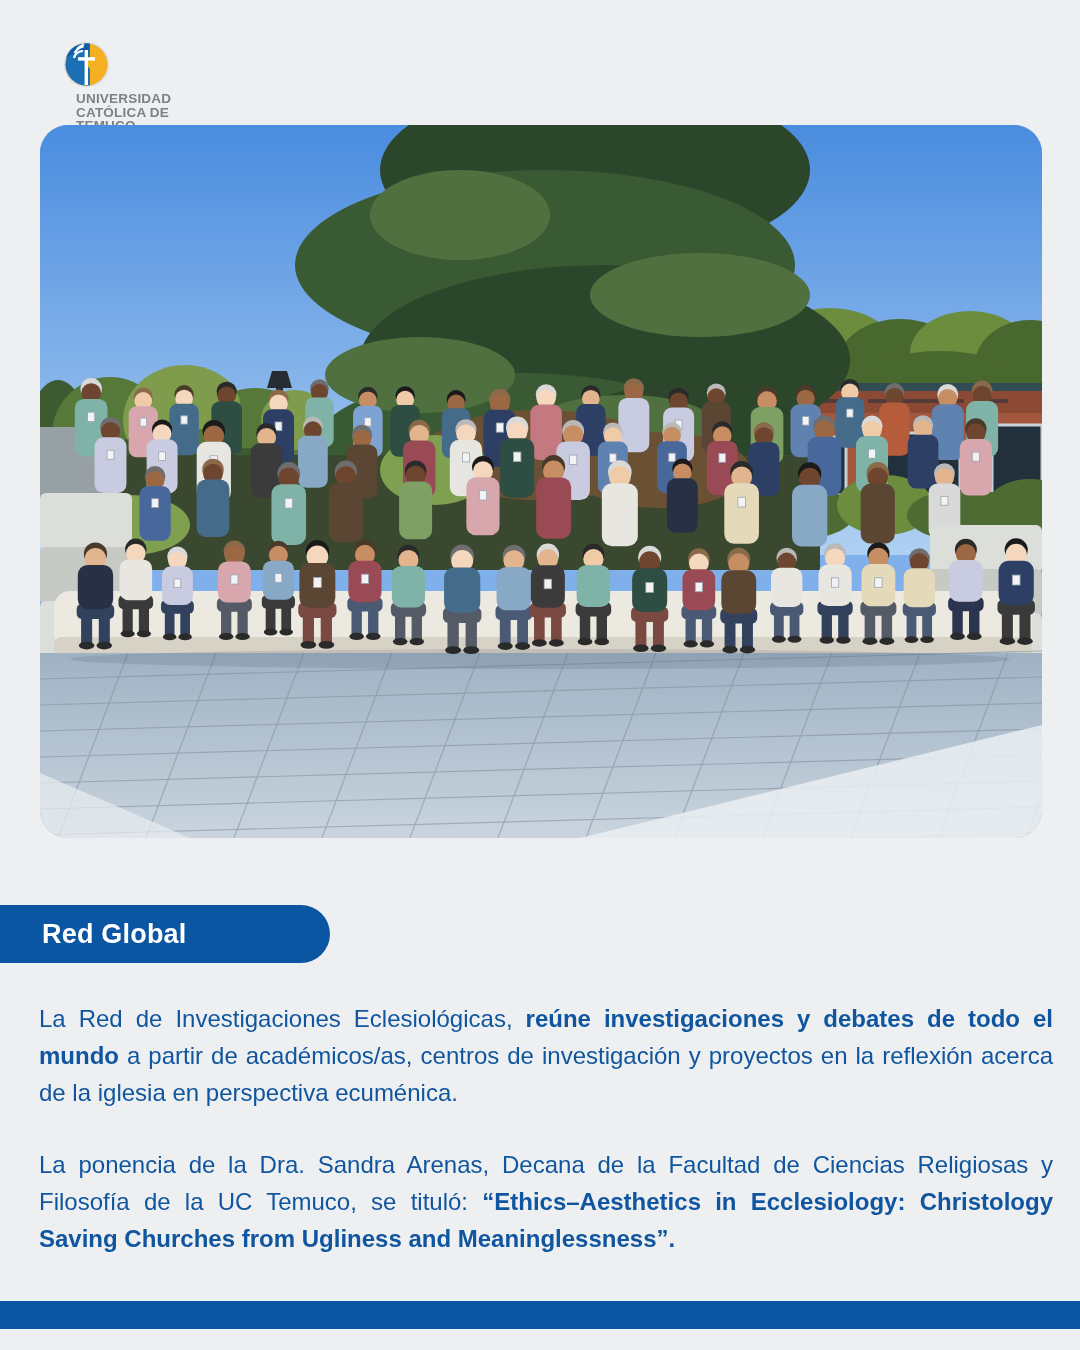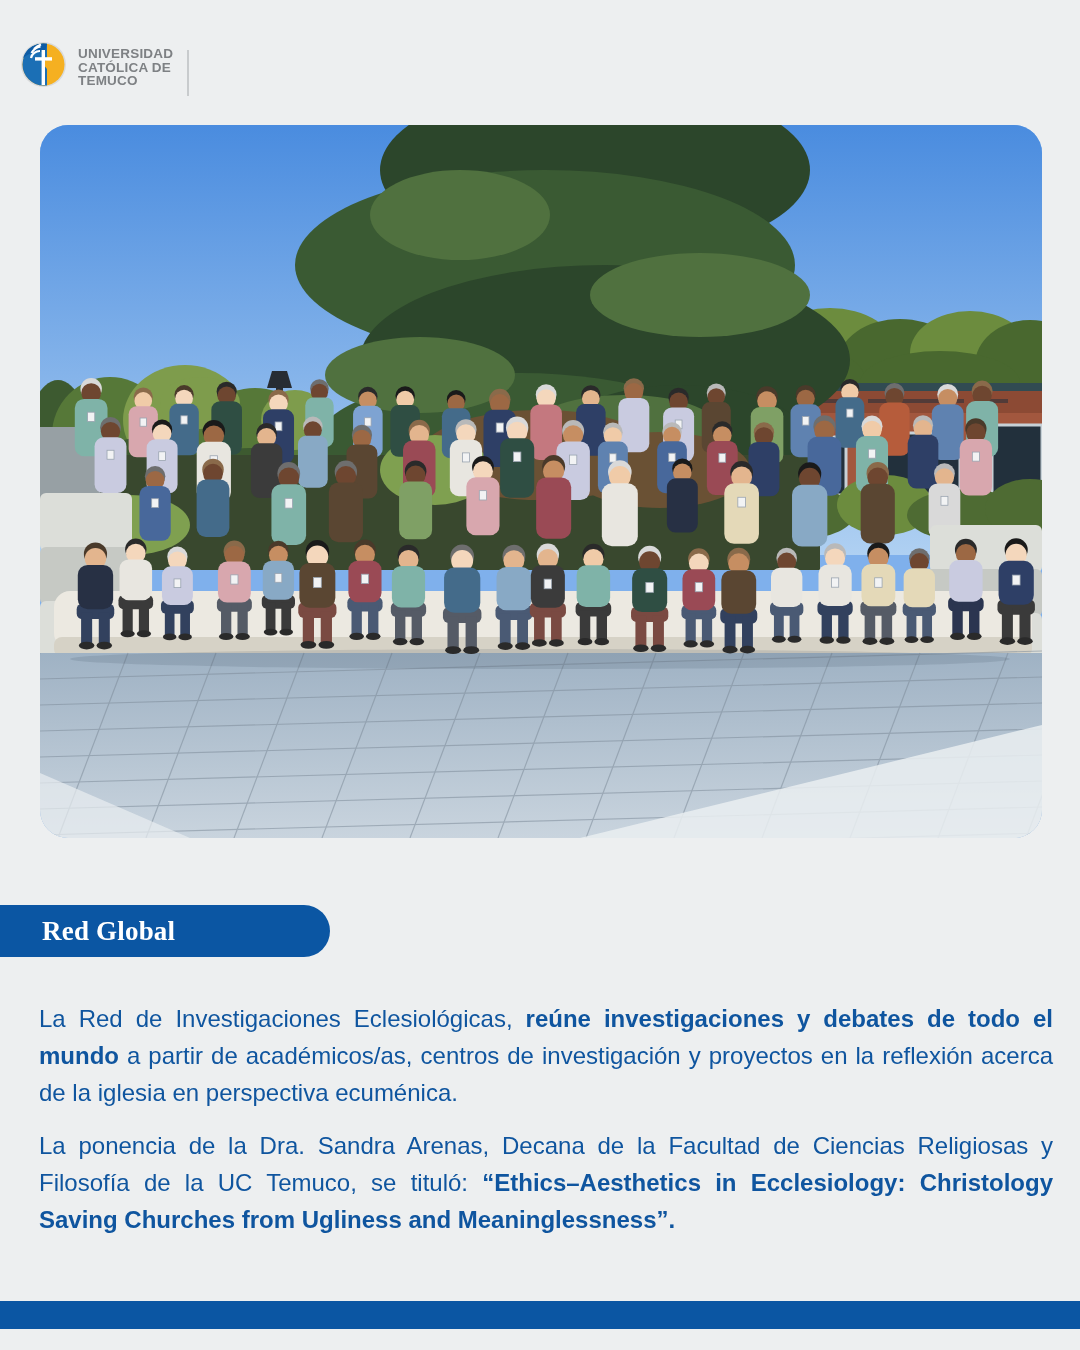--- a/index.html
+++ b/index.html
@@ -8,21 +8,21 @@
     width:1080px; height:1350px;
     background:#EDEFF0;
     font-family:"Liberation Sans", sans-serif;
     position:relative;
     overflow:hidden;
   }
 
   
   .header {
     display:flex; align-items:flex-start;
-    padding:42px 0 0 21px; height:125px;
+    padding:42px 0 0 64px; height:125px;flex-direction:column;
   }
   .logo-wrap { width:45px; height:45px; flex:0 0 auto; }
   .brand-block { margin-left:12px; padding-top:5px; }
   .brand-line {
     display:block;
     font-size:13.5px; font-weight:bold; line-height:13.5px;
     color:#7E8184; letter-spacing:.2px;
   }
   .divider {
     width:2px; height:46px; background:#C8CBCD;
@@ -40,39 +40,38 @@
     width:1002px; height:713px;
     margin:0 0 0 40px;
     border-radius:28px; overflow:hidden;
     background:#7FB0EC;
   }
   .photo-card svg { display:block; width:1002px; height:713px; }
 
   
   .badge {
     position:absolute; left:0; top:905px;
-    width:330px; height:52px;
+    width:330px; height:58px;
     background:#0B56A3;
     border-radius:0 29px 29px 0;
     display:flex; align-items:center;
     padding-left:42px;
-    font-family:Liberation Serif, serif;
   }
   .badge span {
     color:#FFFFFF; font-size:27px; font-weight:bold; letter-spacing:.2px;
   }
 
   
   .copy { position:absolute; left:39px; top:1000px; width:1014px; }
   .copy p {
     font-size:24px; line-height:37px;
     color:#0F559F;
     text-align:justify;
   }
-  .copy p + p { margin-top:16px; }
+  .copy p + p { margin-top:35px; }
   .copy b { font-weight:bold; }
 
   
   .bottom-bar {
     position:absolute; left:0; top:1301px;
     width:1080px; height:28px;
     background:#0B56A3;
   }
 </style>
 </head>

